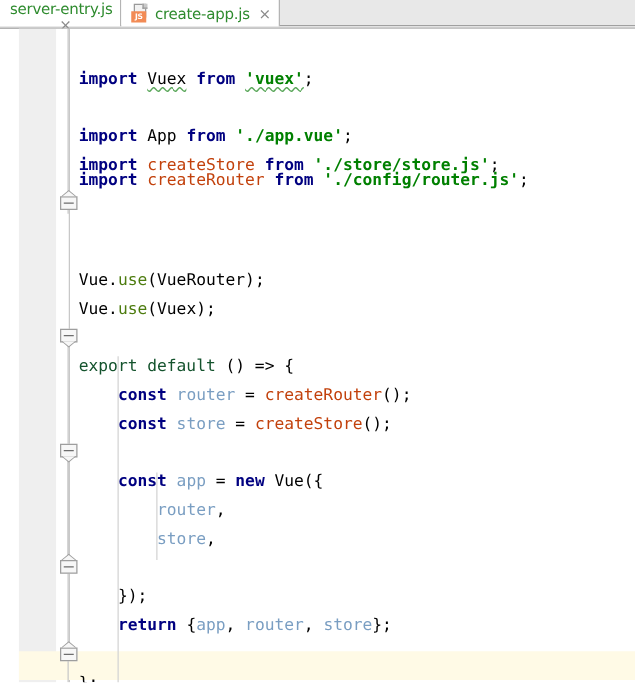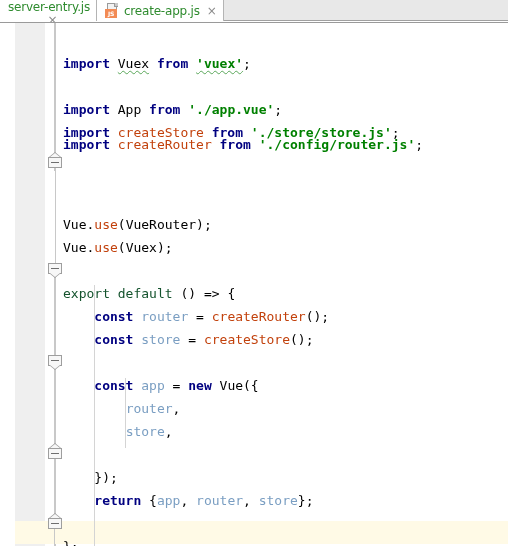--- a/index.html
+++ b/index.html
@@ -177,21 +177,21 @@
     background: #fffae6;
   }
 
   
   .kw      { color: #000080; font-weight: bold; }
   .kwd     { color: #14532d; }          
   .str     { color: #008000; font-weight: bold; }
   .ident   { color: #000000; }
   .local   { color: #7a9ec2; }
   .fn      { color: #c2410c; }
-  .method  { color: #c2410c; }
+  .method  { color: #4d7c0f; }
   .prop    { color: #7d6a38; }
   .param   { color: #000000; text-decoration: underline; }
   .punc    { color: #000000; }
   .op      { color: #000000; }
 
   
   .wavy {
     text-decoration: underline;
     text-decoration-style: wavy;
     text-decoration-color: #5aa75a;

